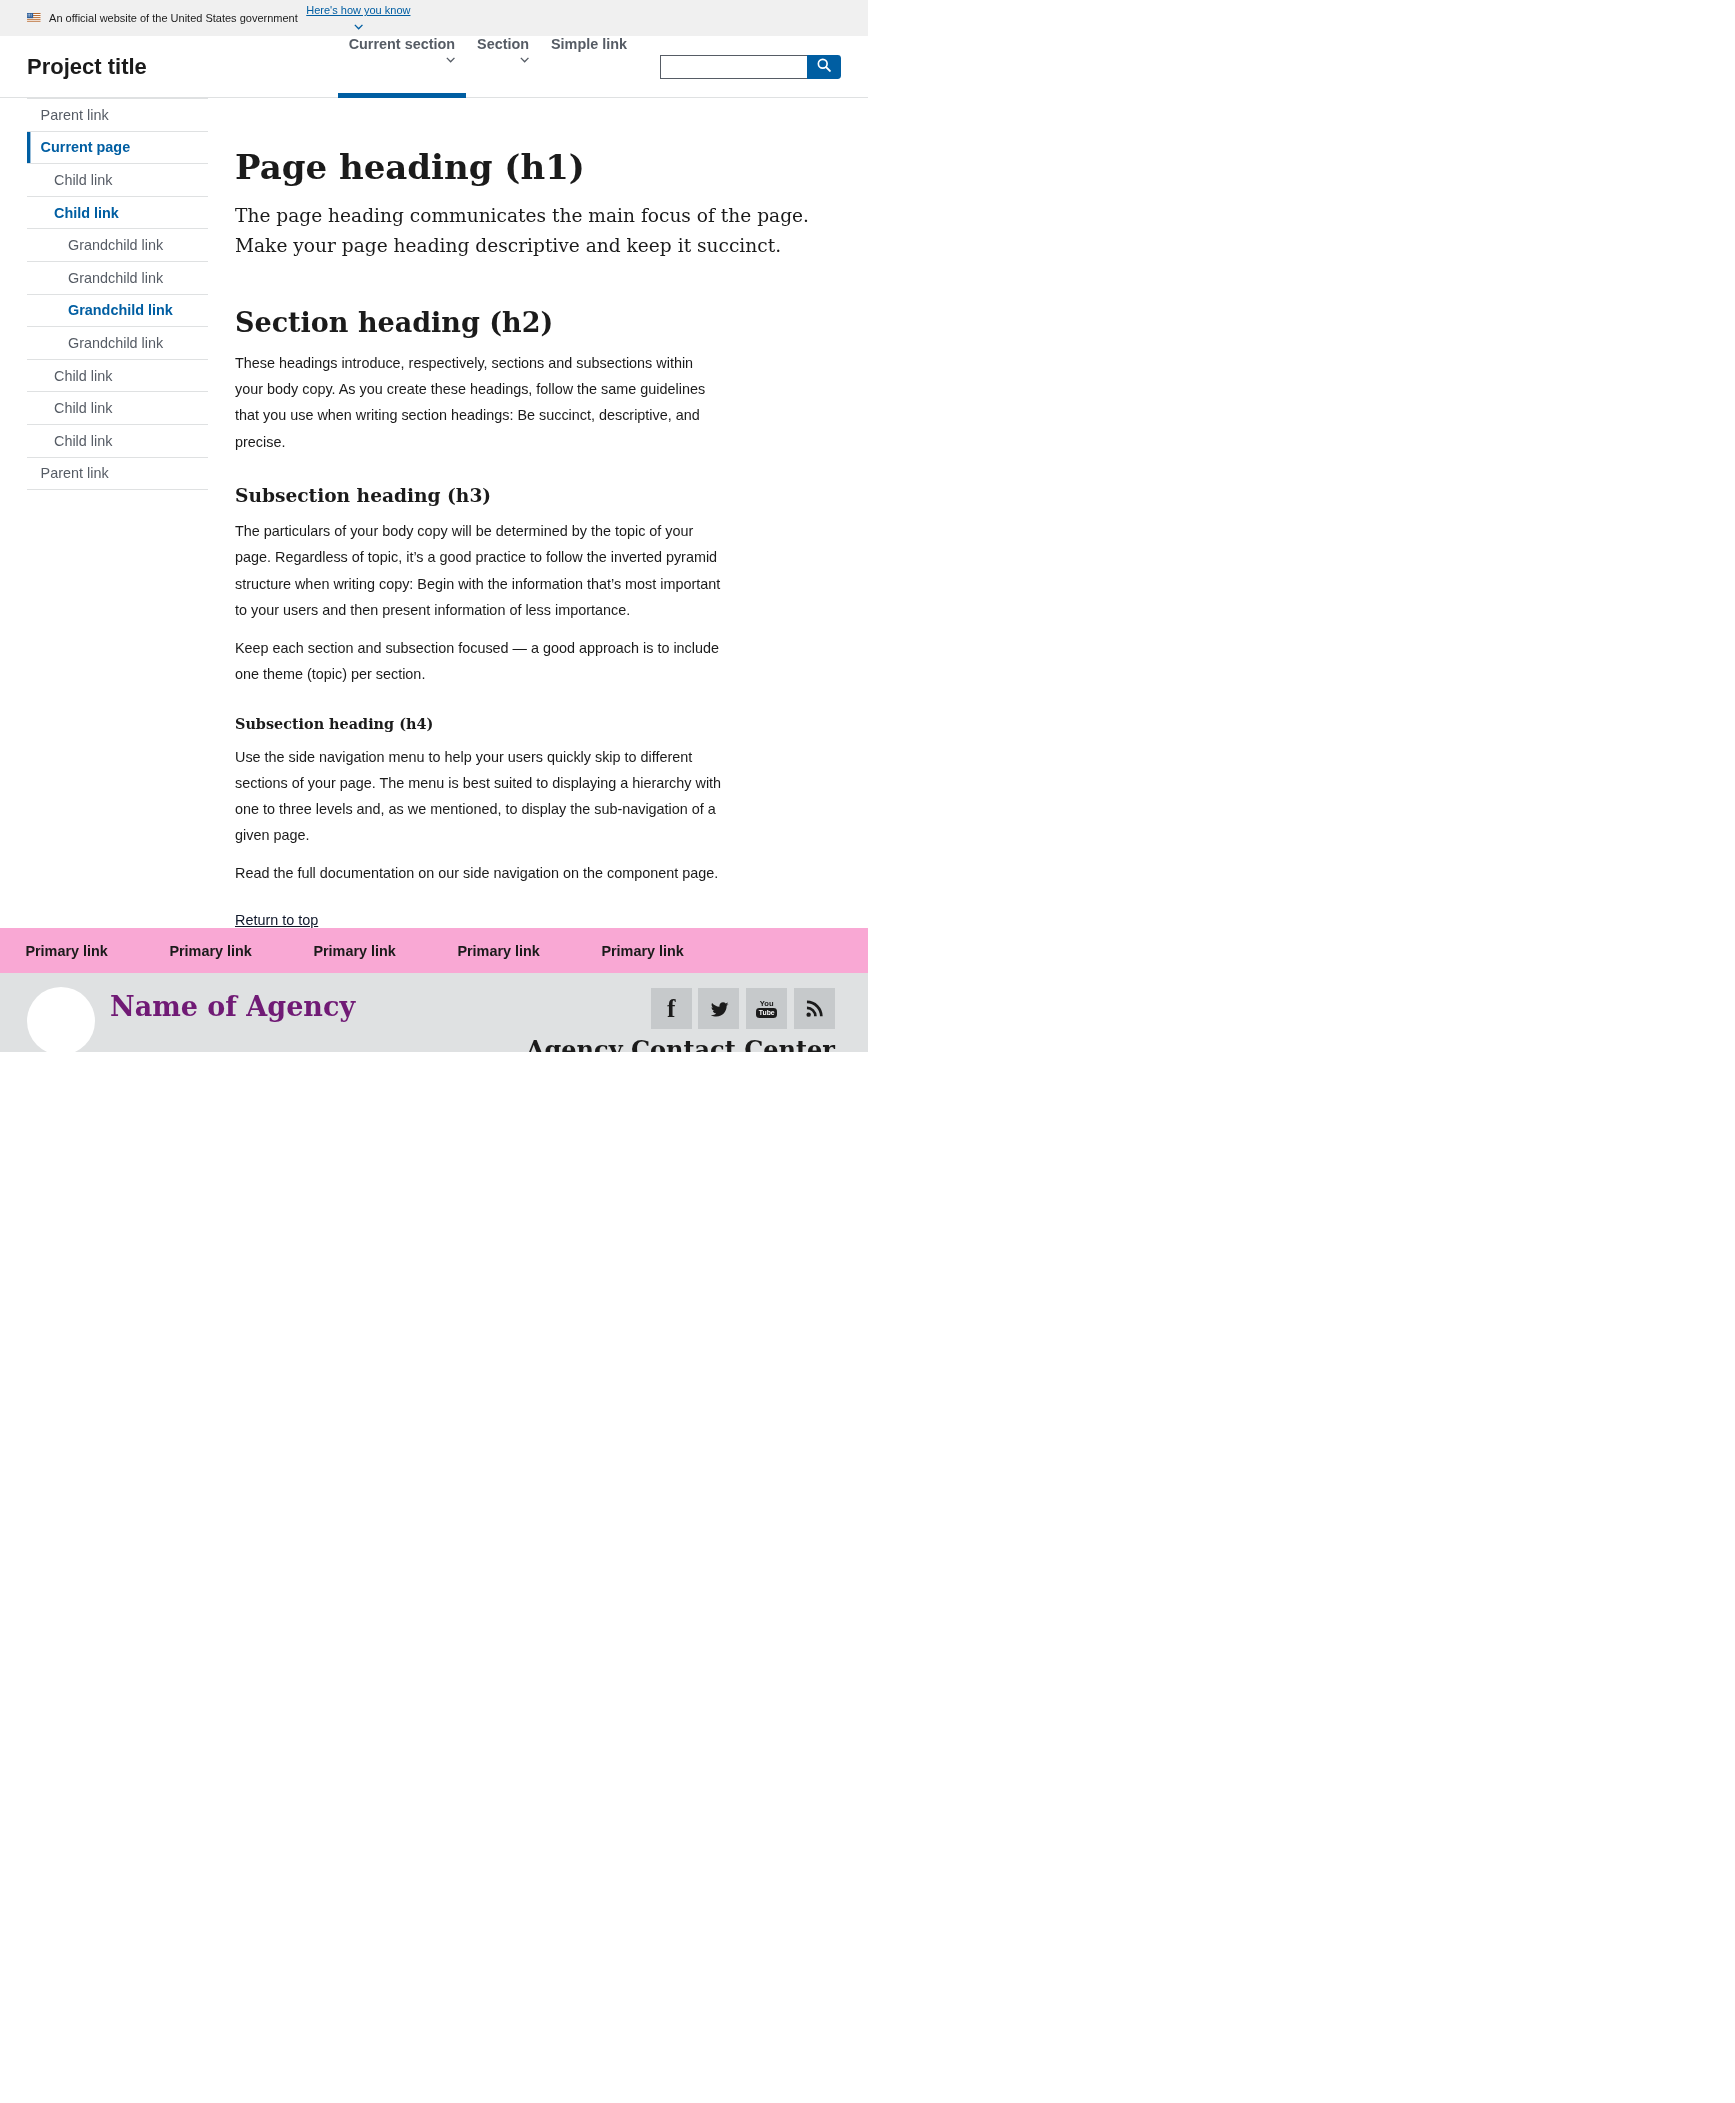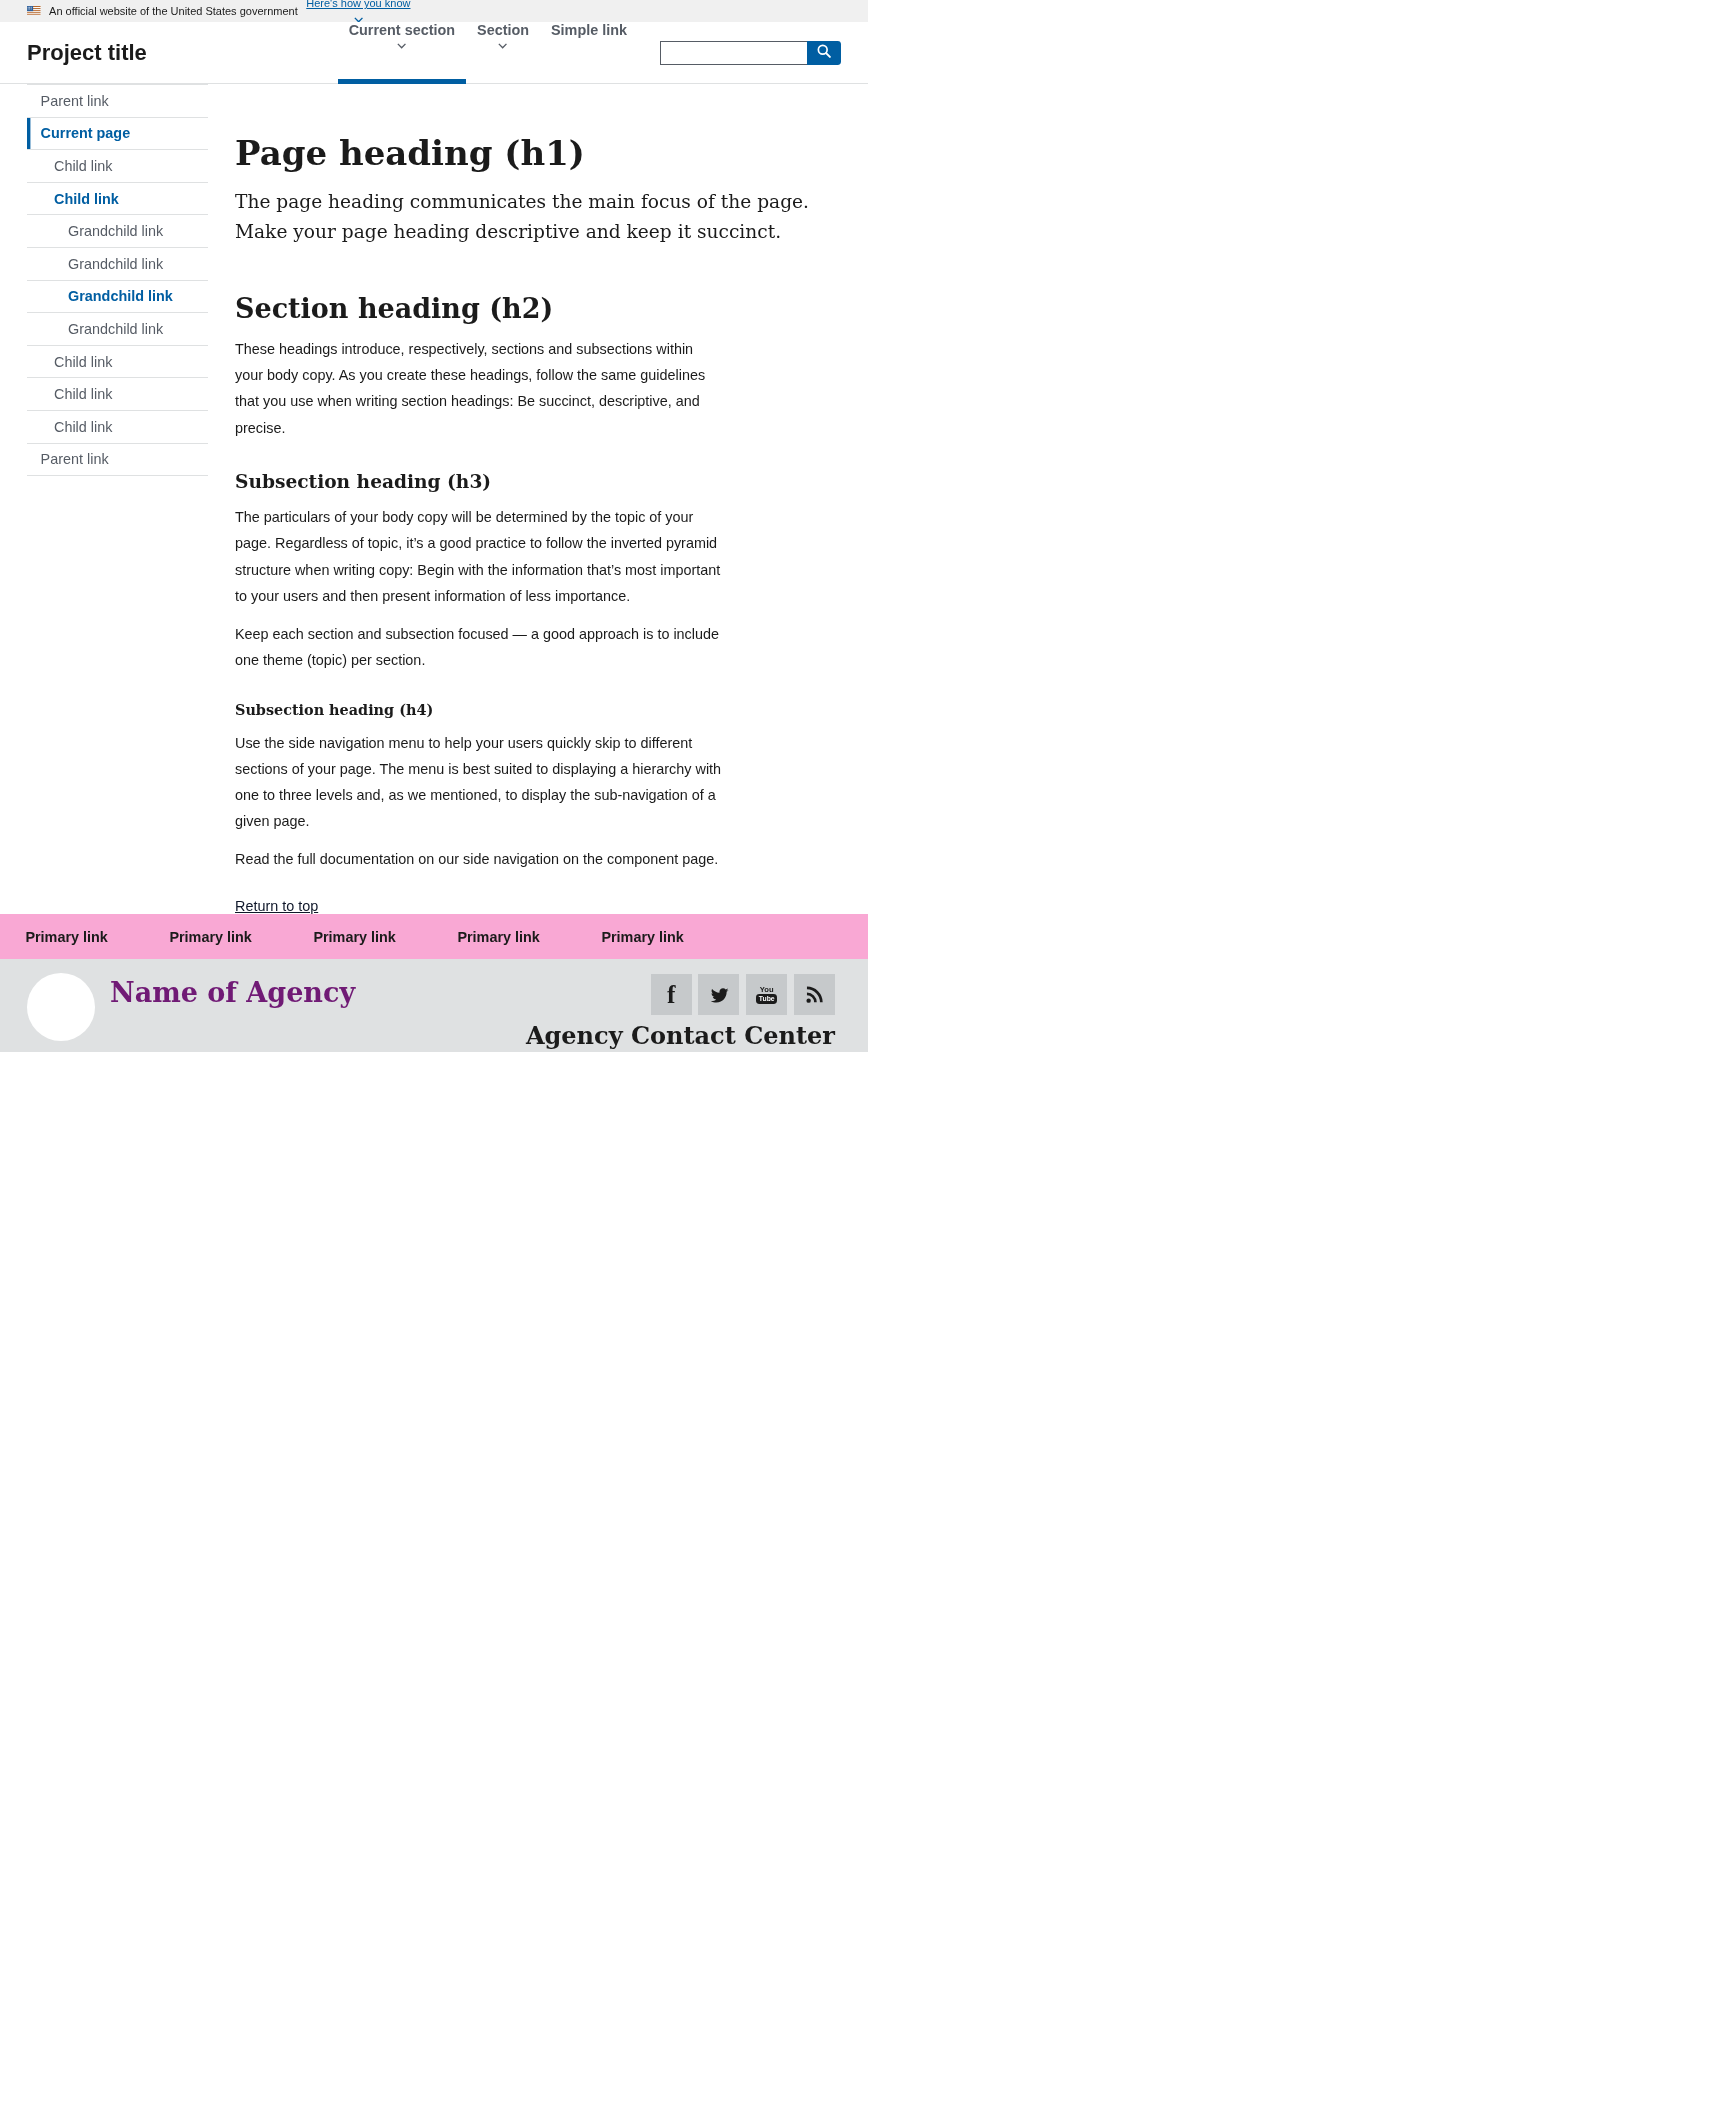--- a/index.html
+++ b/index.html
@@ -2,32 +2,32 @@
 <html style="font-size:13.6px"><head>
 <meta charset="utf-8">
 <style>
   * { box-sizing: border-box; }
   html,body { margin:0; padding:0; background:#fff; }
   body { font-family:"Liberation Sans", sans-serif; color:#1b1b1b; }
   a { text-decoration:none; color:inherit; cursor:pointer;flex-direction:column; }
   #app { width:868px; height:1052px; display:flex; flex-direction:column; overflow:hidden; background:#fff; }
 
   
-  .gov-banner { background:#f0f0f0; height:22px; display:flex; align-items:center; padding:0 27px; font-size:11px; gap:8.5px; flex-shrink:0; }
+  .gov-banner { background:#f0f0f0; height:36px; display:flex; align-items:center; padding:0 27px; font-size:11px; gap:8.5px; flex-shrink:0; }
   .gov-banner .flag { display:block; }
   .gov-banner .bn-text { color:#1b1b1b; }
   .bn-link { color:#005ea2; text-decoration:underline; display:inline-flex; align-items:center; gap:3.4px; }
   .chev { display:inline-block; }
 
   
   header.site { height:62px; border-bottom:0.8px solid #dfe1e2; display:flex; align-items:stretch; padding:0 27px; flex-shrink:0; background:#fff; }
   .site-title { font-size:22px; font-weight:700; align-self:center; }
   .hdr-right { margin-left:auto; display:flex; align-items:stretch; }
   nav.primary { display:flex; align-items:stretch; }
-  .nav-item { display:flex; align-items:center; gap:5.1px; padding:0 11px; font-size:14.4px; font-weight:700; color:#565c65; position:relative; }
+  .nav-item { display:flex; align-items:flex-end; gap:5.1px; padding:0 11px; font-size:14.4px; font-weight:700; color:#565c65; position:relative; }
   .nav-item.active::after { content:""; position:absolute; left:0; right:0; bottom:-0.8px; height:5.1px; background:#005ea2; }
   .nav-item .chev svg { display:block; }
   .search { display:flex; align-items:center; margin-left:22px; align-self:center; }
   .search input { width:147px; height:24px; border:0.8px solid #565c65; border-right:none; border-radius:0; padding:0 6.8px; font-size:12px; outline:none; background:#fff; }
   .search button { width:34px; height:24px; background:#005ea2; border:none; border-radius:0 3.4px 3.4px 0; display:flex; align-items:center; justify-content:center; cursor:pointer; }
 
   
   .content { display:flex; padding:0 27px; gap:27px; flex:1; align-items:flex-start; }
   aside.sidenav { width:181px; flex-shrink:0; font-size:14.4px; }
   .snav-item { display:block; padding:6.8px 6.8px 6.8px 13.6px; color:#565c65; border-top:0.8px solid #dfe1e2; line-height:18px; }

